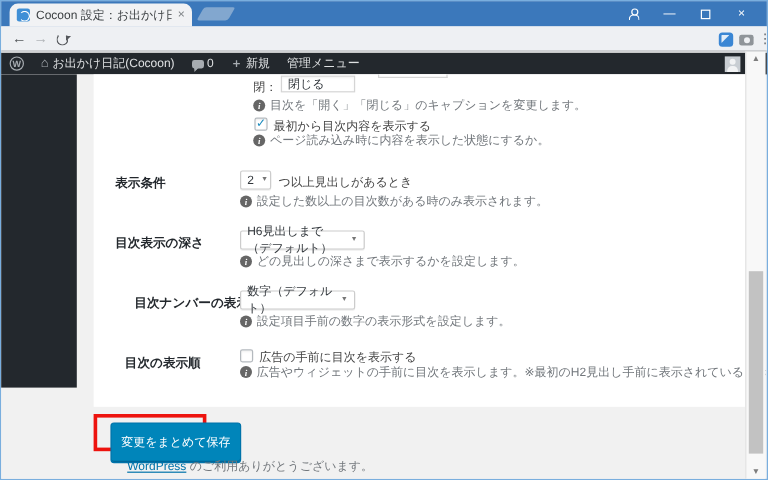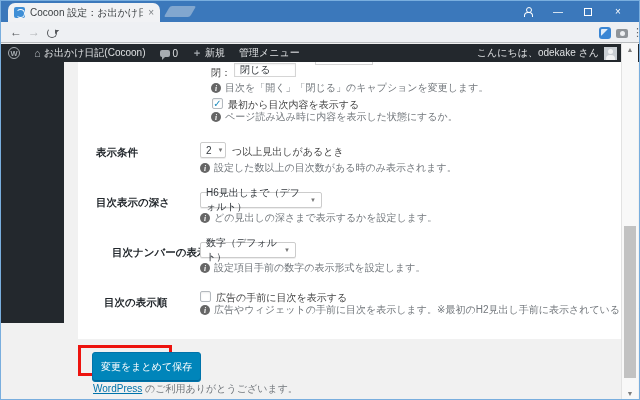--- a/index.html
+++ b/index.html
@@ -63,24 +63,24 @@
   .ftext  { position:absolute; font-size:10px; color:#444; }
   .desc { position:absolute; font-size:10px; color:#72777c; display:flex; align-items:center; gap:4px; white-space:nowrap; }
   .info-dot { width:10px; height:10px; border-radius:50%; background:#666; color:#fff; font-size:7.5px; font-weight:bold; font-style:italic; display:inline-flex; align-items:center; justify-content:center; flex:none; font-family:"Liberation Serif",serif; }
   .tinput { position:absolute; background:#fff; border:1px solid #d5d5d5; font-size:10px; color:#32373c; display:flex; align-items:center; padding:0 5px; box-shadow:inset 0 1px 2px rgba(0,0,0,.06); }
   .wselect { position:absolute; height:16px; background:#fff; border:1px solid #ccc; border-radius:2px; font-size:10px; color:#32373c; display:flex; align-items:center; justify-content:space-between; padding:0 5px; gap:6px; box-shadow:0 1px 0 #eee; }
   .sel-arrow { font-size:6px; color:#777; }
   .cb { position:absolute; width:11px; height:11px; background:#fff; border:1px solid #b4b9be; border-radius:2px; font-size:10px; font-weight:bold; color:#1e8cbe; line-height:9px; text-align:center; box-shadow:inset 0 1px 2px rgba(0,0,0,.08); }
   .stub-input { position:absolute; left:237px; top:0; width:58px; height:3px; border-left:1px solid #d5d5d5; border-right:1px solid #d5d5d5; border-bottom:1px solid #d5d5d5; background:#fff; }
 
   .redbox { position:absolute; left:77px; top:283px; width:94px; height:31px; border:3px solid #ed130e; }
-  .savebtn { position:absolute; left:91px; top:290px; height:30px; padding:0 8px; background:#0085ba; border:1px solid #0073aa; border-radius:3px; color:#fff; font-size:10px; display:flex; align-items:center; box-shadow:inset 0 -1px 0 #006799; }
+  .savebtn { position:absolute; left:91px; top:290px; height:18px; padding:16px 8px; background:#0085ba; border:1px solid #0073aa; border-radius:3px; color:#fff; font-size:10px; display:flex; align-items:center; box-shadow:inset 0 -1px 0 #006799; }
 
   .footer-thanks { position:absolute; left:92px; top:320px; font-size:10px; color:#72777c; }
-  .footer-thanks a { color:#0073aa; }
+  .footer-thanks a { color:#0073aa;margin-left:13px; }
   .footer-version { position:absolute; right:28px; top:321px; font-size:10px; color:#72777c; }
 
   
   .scrollbar { position:absolute; right:1px; top:42px; width:17px; height:356px; background:#f8f8f8; border-left:1px solid #e2e2e2; }
   .sb-arrow { position:absolute; left:0; width:100%; height:12px; color:#7d7d7d; font-size:7px; display:flex; align-items:center; justify-content:center; }
   .sb-thumb { position:absolute; left:2px; top:183px; width:12px; height:152px; background:#c2c2c2; }
 </style>
 </head>
 <body>
 
@@ -127,21 +127,20 @@
       <span>0</span>
     </div>
     <div class="ab-item">
       <span class="plus-ic">＋</span>
       <span>新規</span>
     </div>
     <div class="ab-item">
       <span>管理メニュー</span>
     </div>
     <div class="ab-right">
-      <span>こんにちは、odekake さん</span>
       <span class="avatar"></span>
     </div>
   </div>
 
   <div class="page">
     <div class="wp-sidebar"></div>
 
     <div class="panel">
       <div class="stub-input"></div>
 
@@ -164,21 +163,21 @@
         <span>2</span>
           <span class="sel-arrow">▼</span>
       </div>
       <span class="ftext" style="left:154px;top:83px;">つ以上見出しがあるとき</span>
       <div class="desc" style="left:122px;top:99px;">
         <span class="info-dot">i</span>
         <span>設定した数以上の目次数がある時のみ表示されます。</span>
       </div>
 
       <span class="flabel" style="left:18px;top:134px;">目次表示の深さ</span>
-      <div class="wselect" style="left:122px;top:130px;width:122px;">
+      <div class="wselect" style="left:122px;top:130px;width:104px;">
         <span>H6見出しまで（デフォルト）</span>
           <span class="sel-arrow">▼</span>
       </div>
       <div class="desc" style="left:122px;top:149px;">
         <span class="info-dot">i</span>
         <span>どの見出しの深さまで表示するかを設定します。</span>
       </div>
 
       <span class="flabel" style="left:34px;top:184px;">目次ナンバーの表示</span>
       <div class="wselect" style="left:122px;top:180px;width:96px;">

